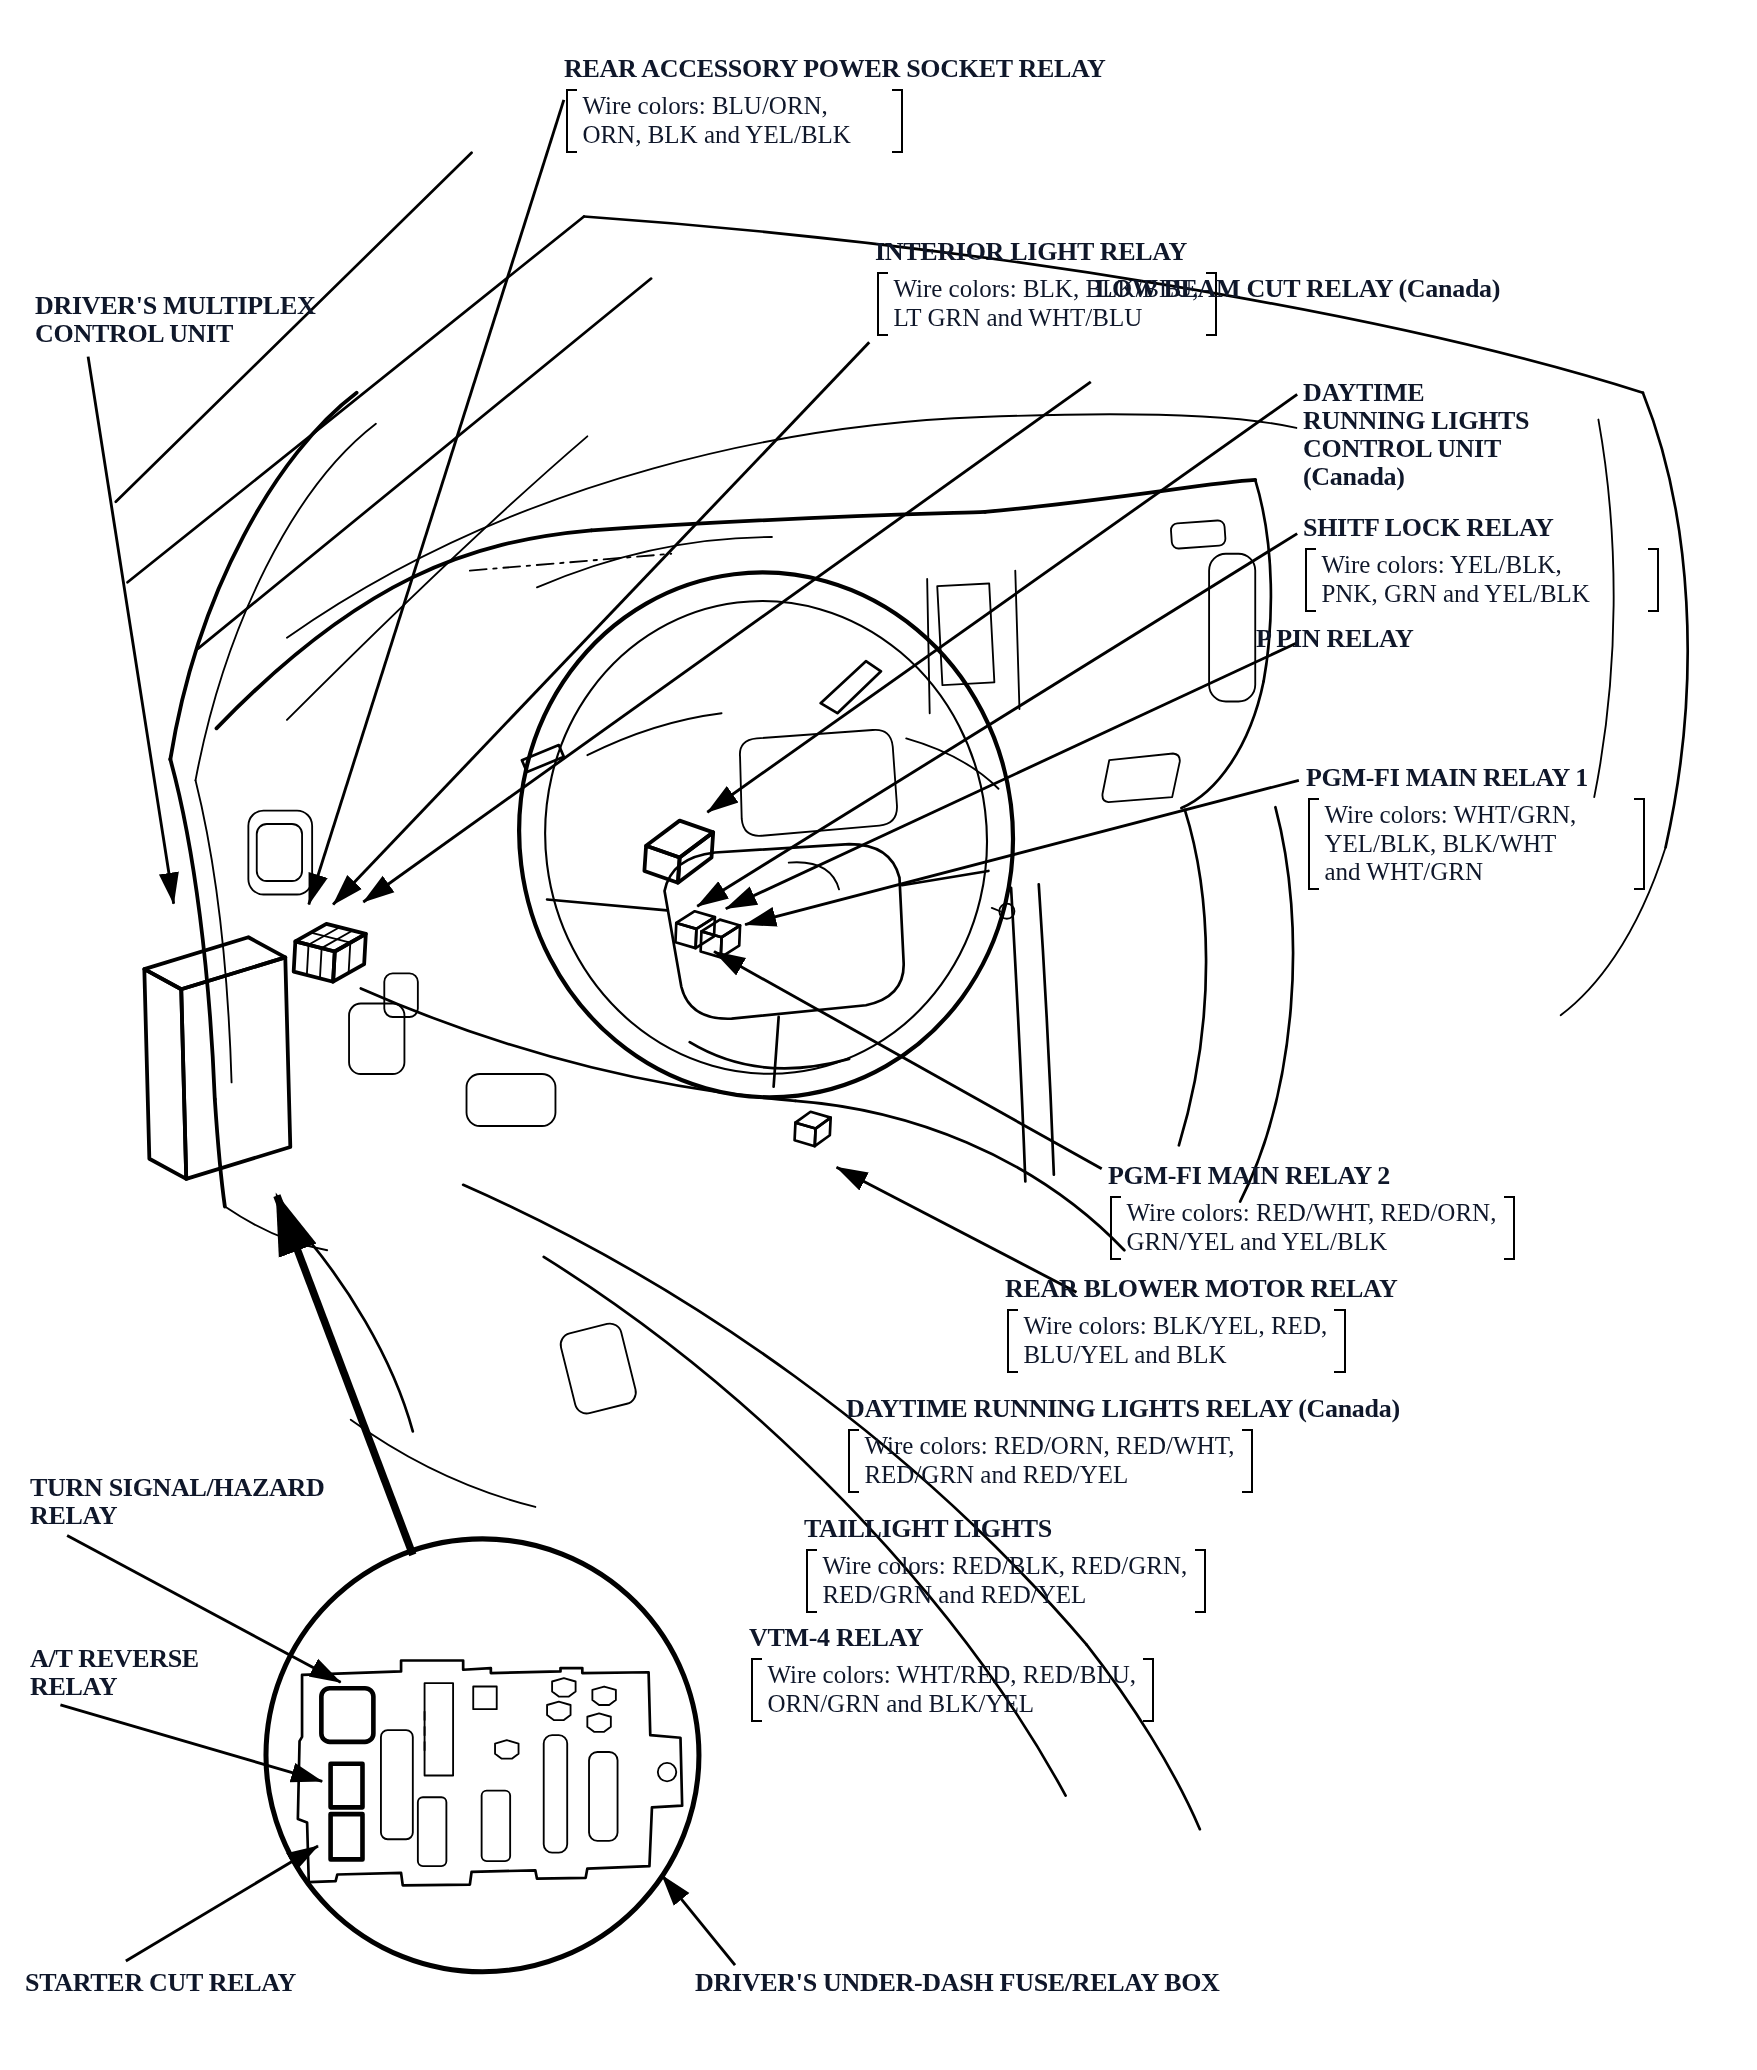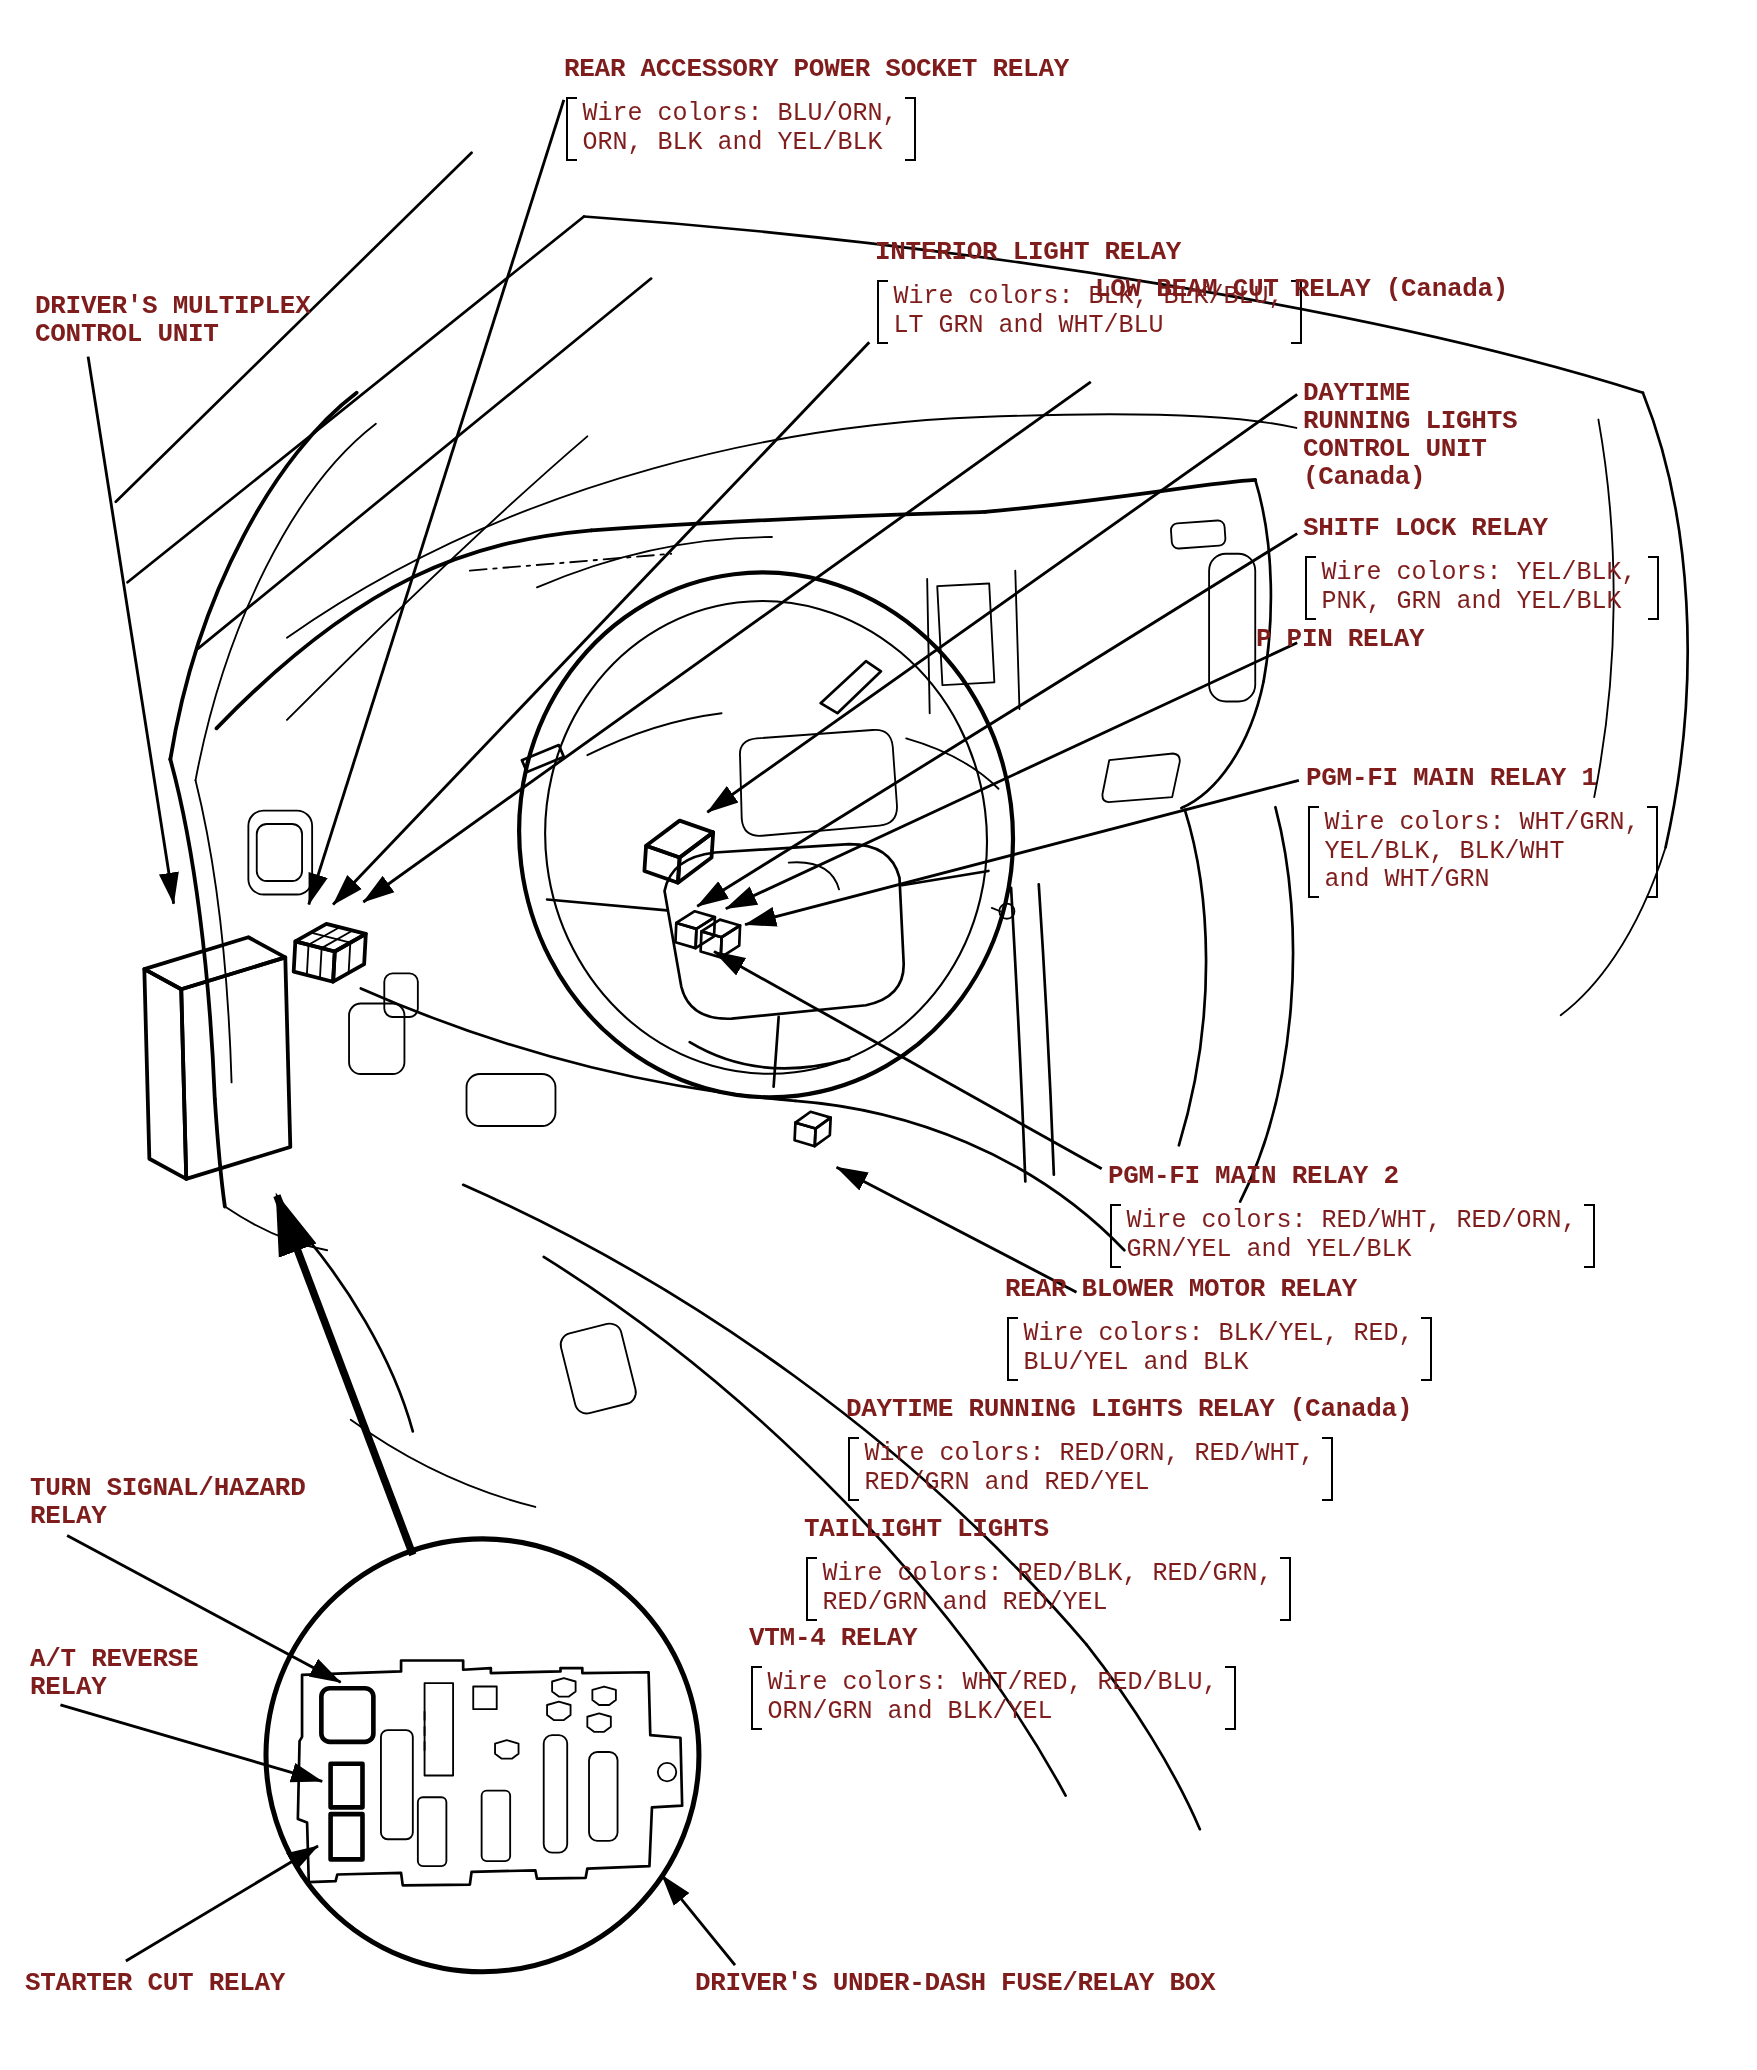--- a/index.html
+++ b/index.html
@@ -1,21 +1,21 @@
 <!DOCTYPE html>
 <html style="font-size:13.4px"><head>
 <meta charset="utf-8">
 <style>
   html,body{margin:0;padding:0;background:#fff;}
   #page{position:relative;width:1757px;height:2070px;background:#ffffff;overflow:hidden;
-        font-family:Liberation Mono, monospace;color:#7f1d1d;}
+        font-family:Liberation Serif, serif;color:#0f172a;}
   #art{position:absolute;left:0;top:0;width:1757px;height:2070px;}
   .callout{position:absolute;}
   .ct{font-weight:bold;font-size:26px;line-height:28px;white-space:nowrap;letter-spacing:-0.3px;}
-  .wires{position:relative;display:inline-block;padding:3.4px 5px;margin-left:13.4px;margin-top:14px;}
+  .wires{position:relative;display:inline-block;padding:3.4px 5px;margin-left:13.4px;margin-top:6px;}
   .wires::before{content:"";position:absolute;left:-11.7px;top:0;bottom:0;width:9.2px;
                  border:2.5px solid #000;border-right:none;}
   .wires::after{content:"";position:absolute;right:-13.4px;top:0;bottom:0;width:9.2px;
                 border:2.5px solid #000;border-left:none;}
   .wl{font-size:25px;line-height:28.5px;white-space:nowrap;}
   .w360{min-width:302px}.w380{min-width:319px}.w445{min-width:373px}.w505{min-width:424px}
   svg *{vector-effect:none}
   .thin{fill:none;stroke:#000;stroke-width:2.2px;stroke-linecap:round;stroke-linejoin:round}
   .med{fill:none;stroke:#000;stroke-width:3.2px;stroke-linecap:round;stroke-linejoin:round}
   .thick{fill:none;stroke:#000;stroke-width:4.5px;stroke-linecap:round;stroke-linejoin:round}

